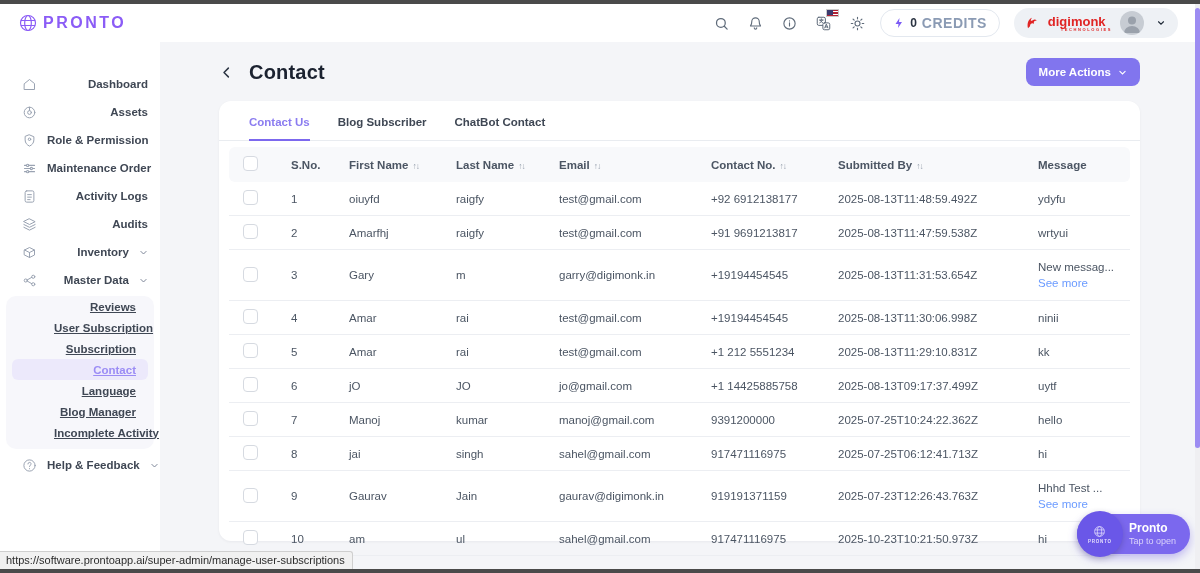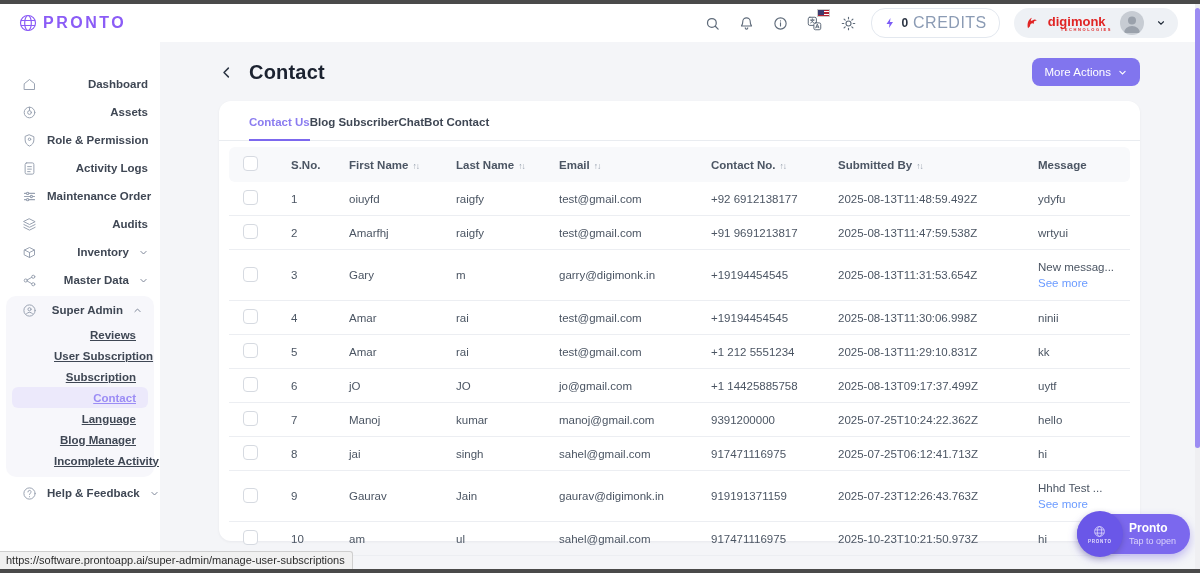--- a/index.html
+++ b/index.html
@@ -17,21 +17,21 @@
   .logo svg { width:20px; height:20px; }
   .logo-text { font-size:16px; font-weight:800; color:#8b5cf6; letter-spacing:2.5px; }
   .top-right { display:flex; align-items:center; gap:14px; }
   .icon-btn { width:18px; height:18px; display:flex; align-items:center; justify-content:center; color:#5f6b7a; cursor:pointer; position:relative; }
   .icon-btn svg { width:15px; height:15px; }
   .flag { position:absolute; top:-5px; right:-7px; width:13px; height:8px; border:0.5px solid #ccc;
           background:repeating-linear-gradient(180deg,#b22234 0 1.2px,#fff 1.2px 2.4px); }
   .flag::before { content:""; position:absolute; top:0; left:0; width:6px; height:4.5px; background:#3c3b6e; }
   .credits-pill { display:flex; align-items:center; gap:5px; border:1px solid #e3e8ef; background:#fff; border-radius:14px; padding:5px 12px; cursor:pointer; }
   .credits-count { font-size:12px; font-weight:700; color:#2b3443; }
-  .credits-label { font-size:16px; font-weight:400; color:#8b9bb4; letter-spacing:0.5px; }
+  .credits-label { font-size:14px; font-weight:700; color:#8b9bb4; letter-spacing:0.5px; }
   .brand-pill { display:flex; align-items:center; gap:8px; background:#eef1f5; border-radius:16px; padding:3px 8px 3px 10px; cursor:pointer; }
   .brand-mark { display:flex; flex-direction:column; line-height:1; }
   .brand-name { font-size:13px; font-weight:800; color:#e02424; }
   .brand-sub { font-size:4px; font-weight:700; color:#e02424; letter-spacing:1.6px; margin-left:13px; }
   .avatar { width:24px; height:24px; border-radius:50%; background:#c7ccd3; overflow:hidden; display:flex; align-items:center; justify-content:center; }
   .chev-dark svg { width:10px; height:10px; color:#1f2937; }
 
   
   .body-row { flex:1; display:flex; min-height:0; }
   .sidebar { width:160px; background:#fff; flex:0 0 auto; padding-top:28px; overflow:hidden; font-size:11.5px;text-align:right; }
@@ -46,26 +46,26 @@
   .sub-item { padding:4.5px 12px 4.5px 42px; color:#3f4754; font-weight:600; cursor:pointer; white-space:nowrap; border-radius:6px; margin:0 6px;text-decoration:underline; }
   .sub-item.active { background:#ece9fb; color:#9b8cf5; }
 
   .main { flex:1; background:#f4f5f8; position:relative; padding:16px 60px 0 59px; min-width:0; }
   .title-row { display:flex; align-items:center; justify-content:space-between; }
   .title-left { display:flex; align-items:center; gap:12px; }
   .back-btn { width:18px; height:18px; color:#2b3443; cursor:pointer; display:flex; align-items:center; }
   .back-btn svg { width:15px; height:15px; }
   .page-title { font-size:20px; font-weight:800; color:#1b2230; letter-spacing:0.2px; }
   .more-actions { background:#8175ee; color:#fff; border:none; border-radius:8px; font-family:inherit;
-                  font-size:11.5px; font-weight:400; padding:8px 13px; display:flex; align-items:center; gap:7px; cursor:pointer; }
+                  font-size:11.5px; font-weight:700; padding:8px 13px; display:flex; align-items:center; gap:7px; cursor:pointer; }
   .more-actions svg { width:9px; height:9px; }
 
   
   .card { margin-top:15px; background:#fff; border-radius:12px; box-shadow:0 1px 3px rgba(16,24,40,.05); height:440px; display:flex; flex-direction:column; }
-  .tabs { display:flex; padding:15px 30px 0; border-bottom:1px solid #e9ecf0; }
+  .tabs { display:flex; gap:28px; padding:15px 30px 0; border-bottom:1px solid #e9ecf0; }
   .tab { font-size:11.5px; font-weight:700; color:#3f4754; padding-bottom:11px; cursor:pointer; border-bottom:2px solid transparent; margin-bottom:-1px; }
   .tab.active { color:#8b7cf0; border-bottom-color:#7c68ee; }
 
   .table-wrap { margin:6px 10px 0; flex:1; }
   table { width:100%; border-collapse:collapse; table-layout:fixed; }
   col.c-chk{width:48px} col.c-sno{width:58px} col.c-first{width:107px} col.c-last{width:103px}
   col.c-email{width:152px} col.c-contact{width:127px} col.c-submitted{width:200px}
   thead th { background:#f8f9fb; font-size:11.5px; font-weight:600; color:#4b5563; text-align:left; padding:9px 8px 9px 14px; white-space:nowrap; }
   thead th:first-child { border-radius:6px 0 0 6px; }
   thead th:last-child { border-radius:0 6px 6px 0; }
@@ -204,41 +204,41 @@
             <span class="s-icon">
               <svg viewBox="0 0 24 24" style="width:15px;height:15px;fill:none;stroke:currentColor;stroke-width:1.6;stroke-linecap:round;stroke-linejoin:round">
                 <path d="M12 3 l7 3 v5 c0 5-3 8-7 10 c-4-2-7-5-7-10 V6 z"></path>
                 <circle cx="12" cy="10" r="2"></circle>
               </svg>
             </span>
             <span class="s-label">Role &amp; Permission</span>
           </div>
           <div class="side-item">
             <span class="s-icon">
-              <svg viewBox="0 0 24 24" style="width:15px;height:15px;fill:none;stroke:currentColor;stroke-width:1.6;stroke-linecap:round;stroke-linejoin:round">
-                <rect x="5" y="3" width="14" height="18" rx="2.5"></rect>
-                <path d="M9 9h6 M9 13h6 M9 17h4"></path>
-              </svg>
-            </span>
-            <span class="s-label">Activity Logs</span>
-          </div>
-          <div class="side-item">
-            <span class="s-icon">
               <svg viewBox="0 0 24 24" style="width:15px;height:15px;fill:none;stroke:currentColor;stroke-width:1.8;stroke-linecap:round;stroke-linejoin:round">
                 <path d="M4 7h16 M4 12h16 M4 17h16"></path>
                 <circle cx="9" cy="7" r="1.8" fill="#fff"></circle>
                 <circle cx="15" cy="12" r="1.8" fill="#fff"></circle>
                 <circle cx="9" cy="17" r="1.8" fill="#fff"></circle>
               </svg>
             </span>
             <span class="s-label">Maintenance Order</span>
           </div>
           <div class="side-item">
             <span class="s-icon">
               <svg viewBox="0 0 24 24" style="width:15px;height:15px;fill:none;stroke:currentColor;stroke-width:1.6;stroke-linecap:round;stroke-linejoin:round">
+                <rect x="5" y="3" width="14" height="18" rx="2.5"></rect>
+                <path d="M9 9h6 M9 13h6 M9 17h4"></path>
+              </svg>
+            </span>
+            <span class="s-label">Activity Logs</span>
+          </div>
+          <div class="side-item">
+            <span class="s-icon">
+              <svg viewBox="0 0 24 24" style="width:15px;height:15px;fill:none;stroke:currentColor;stroke-width:1.6;stroke-linecap:round;stroke-linejoin:round">
                 <path d="M12 3 l9 4.5 -9 4.5 -9-4.5 z"></path>
                 <path d="M3 12 l9 4.5 9-4.5"></path>
                 <path d="M3 16.5 l9 4.5 9-4.5"></path>
               </svg>
             </span>
             <span class="s-label">Audits</span>
           </div>
           <div class="side-item">
             <span class="s-icon">
               <svg viewBox="0 0 24 24" style="width:15px;height:15px;fill:none;stroke:currentColor;stroke-width:1.6;stroke-linecap:round;stroke-linejoin:round">
@@ -264,35 +264,20 @@
             </span>
             <span class="s-label">Master Data</span>
             <span class="s-chev">
               <svg viewBox="0 0 24 24" style="width:15px;height:15px;fill:none;stroke:currentColor;stroke-width:2.6;stroke-linecap:round;stroke-linejoin:round;width:9px;height:9px">
                 <path d="M5 9 l7 7 7-7"></path>
               </svg>
             </span>
           </div>
         </div>
       <div class="sa-block">
-        <div class="side-item">
-            <span class="s-icon">
-              <svg viewBox="0 0 24 24" style="width:15px;height:15px;fill:none;stroke:currentColor;stroke-width:1.6;stroke-linecap:round;stroke-linejoin:round">
-                <circle cx="12" cy="12" r="9"></circle>
-                <circle cx="12" cy="10" r="2.5"></circle>
-                <path d="M7 17.5 a5.5 4.5 0 0 1 10 0"></path>
-              </svg>
-            </span>
-            <span class="s-label">Super Admin</span>
-            <span class="s-chev">
-              <svg viewBox="0 0 24 24" style="width:15px;height:15px;fill:none;stroke:currentColor;stroke-width:2.6;stroke-linecap:round;stroke-linejoin:round;width:9px;height:9px">
-                <path d="M5 15 l7-7 7 7"></path>
-              </svg>
-            </span>
-          </div>
         <div id="sa-subs">
             <div class="sub-item">Reviews</div>
             <div class="sub-item">User Subscription</div>
             <div class="sub-item">Subscription</div>
             <div class="sub-item active">Contact</div>
             <div class="sub-item">Language</div>
             <div class="sub-item">Blog Manager</div>
             <div class="sub-item">Incomplete Activity</div>
           </div>
       </div>

